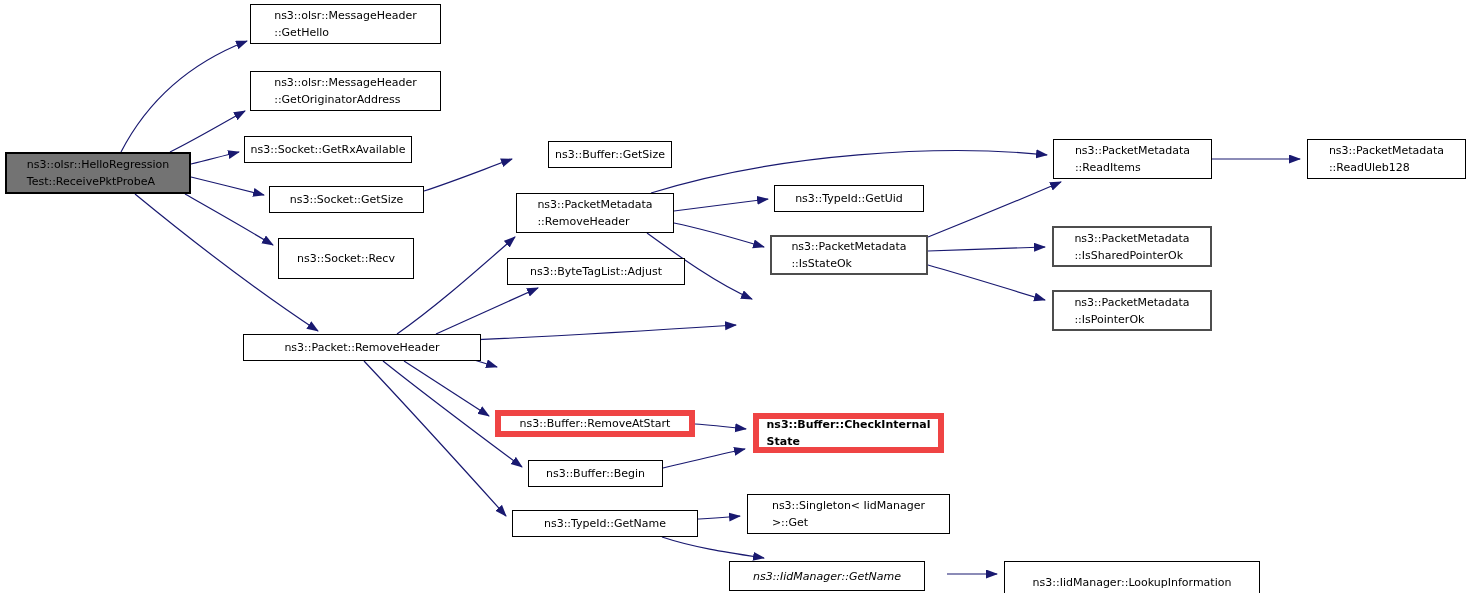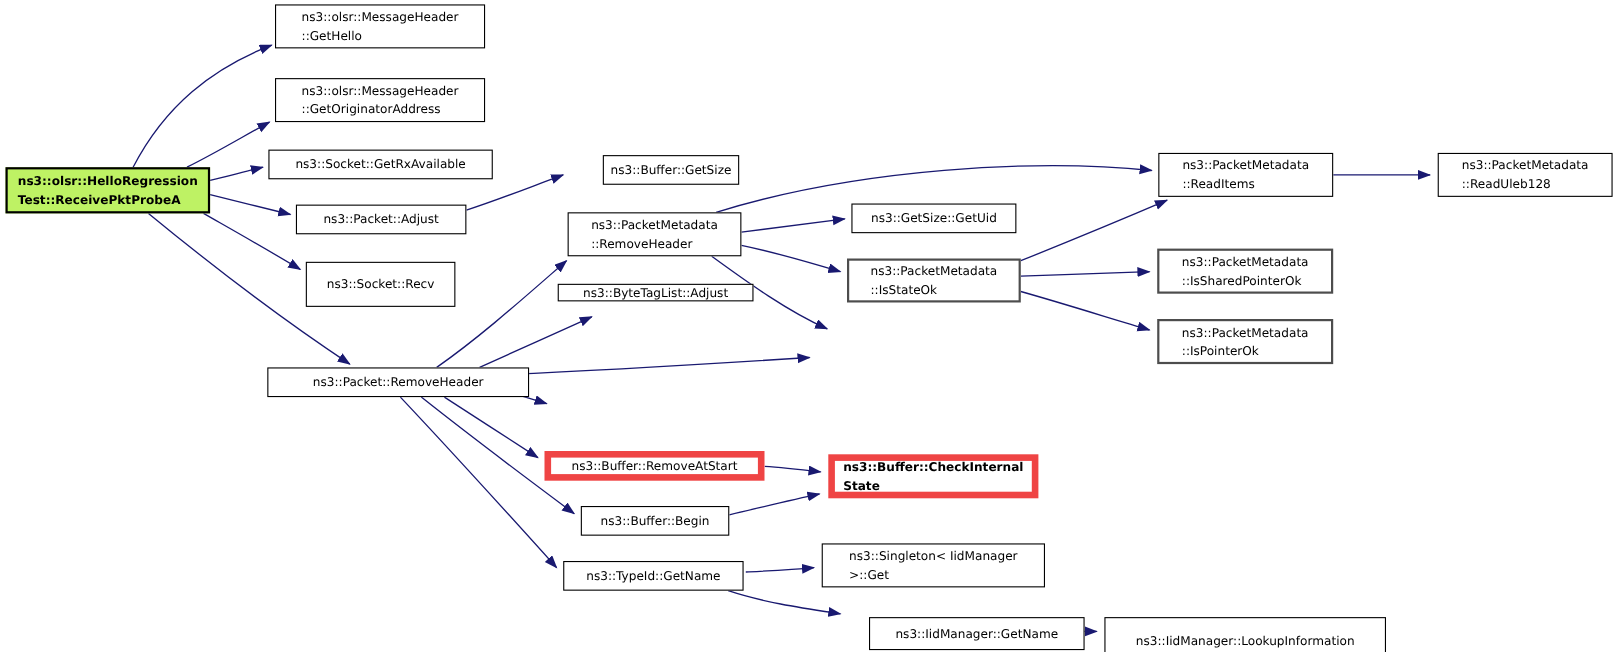--- a/index.html
+++ b/index.html
@@ -22,24 +22,23 @@
     line-height:17px;
     text-align:left;
     white-space:pre-line;
     display:flex;
     align-items:center;
     justify-content:center;
     padding:1px 4px;
     cursor:pointer;
   }
   .node.root{
-    background:#bef264;
+    background:#737373;
     border:2px solid #000000;
     cursor:default;
-    font-weight:bold;
   }
   .node.trunc{border:2px solid #4d4d4d;}
   .node.trunc-dark{border:6px solid #ef4444;}
 </style>
 </head>
 <body>
 
 <div id="canvas">
 
   <svg id="edge-layer" width="1471" height="593" viewBox="0 0 1471 593" xmlns="http://www.w3.org/2000/svg">
@@ -79,55 +78,55 @@
 
   <div class="node root" style="left:5px;top:152px;width:186px;height:42px;">ns3::olsr::HelloRegression
 Test::ReceivePktProbeA</div>
 
   <div class="node" style="left:250px;top:4px;width:191px;height:40px;">ns3::olsr::MessageHeader
 ::GetHello</div>
 
   <div class="node" style="left:250px;top:71px;width:191px;height:40px;">ns3::olsr::MessageHeader
 ::GetOriginatorAddress</div>
 
-  <div class="node" style="left:244px;top:136px;width:204px;height:27px;">ns3::Socket::GetRxAvailable</div>
+  <div class="node" style="left:244px;top:136px;width:168px;height:27px;">ns3::Socket::GetRxAvailable</div>
 
-  <div class="node" style="left:269px;top:186px;width:155px;height:27px;">ns3::Packet::Adjust</div>
+  <div class="node" style="left:269px;top:186px;width:155px;height:27px;">ns3::Socket::GetSize</div>
 
   <div class="node" style="left:278px;top:238px;width:136px;height:41px;">ns3::Socket::Recv</div>
 
   <div class="node" style="left:243px;top:334px;width:238px;height:27px;">ns3::Packet::RemoveHeader</div>
 
   <div class="node" style="left:548px;top:141px;width:124px;height:27px;">ns3::Buffer::GetSize</div>
 
   <div class="node" style="left:516px;top:193px;width:158px;height:40px;">ns3::PacketMetadata
 ::RemoveHeader</div>
 
-  <div class="node" style="left:507px;top:258px;width:178px;height:16px;">ns3::ByteTagList::Adjust</div>
+  <div class="node" style="left:507px;top:258px;width:178px;height:27px;">ns3::ByteTagList::Adjust</div>
 
 
 
   <div class="node trunc-dark" style="left:495px;top:410px;width:200px;height:27px;">ns3::Buffer::RemoveAtStart</div>
 
   <div class="node" style="left:528px;top:460px;width:135px;height:27px;">ns3::Buffer::Begin</div>
 
-  <div class="node" style="left:512px;top:510px;width:164px;height:27px;">ns3::TypeId::GetName</div>
+  <div class="node" style="left:512px;top:510px;width:186px;height:27px;">ns3::TypeId::GetName</div>
 
-  <div class="node" style="left:774px;top:185px;width:150px;height:27px;">ns3::GetSize::GetUid</div>
+  <div class="node" style="left:774px;top:185px;width:150px;height:27px;">ns3::TypeId::GetUid</div>
 
   <div class="node trunc" style="left:770px;top:235px;width:158px;height:40px;">ns3::PacketMetadata
 ::IsStateOk</div>
 
   <div class="node trunc-dark" style="left:753px;top:413px;width:191px;height:40px;font-weight:bold;">ns3::Buffer::CheckInternal
 State</div>
 
   <div class="node" style="left:747px;top:494px;width:203px;height:40px;">ns3::Singleton&lt; IidManager
 &gt;::Get</div>
 
-  <div class="node" style="left:790px;top:561px;width:196px;height:30px;">ns3::IidManager::GetName</div>
+  <div class="node" style="left:729px;top:561px;width:196px;height:30px;font-style:italic;">ns3::IidManager::GetName</div>
 
   <div class="node" style="left:1053px;top:139px;width:159px;height:40px;">ns3::PacketMetadata
 ::ReadItems</div>
 
   <div class="node trunc" style="left:1052px;top:226px;width:160px;height:41px;">ns3::PacketMetadata
 ::IsSharedPointerOk</div>
 
   <div class="node trunc" style="left:1052px;top:290px;width:160px;height:41px;">ns3::PacketMetadata
 ::IsPointerOk</div>
 

